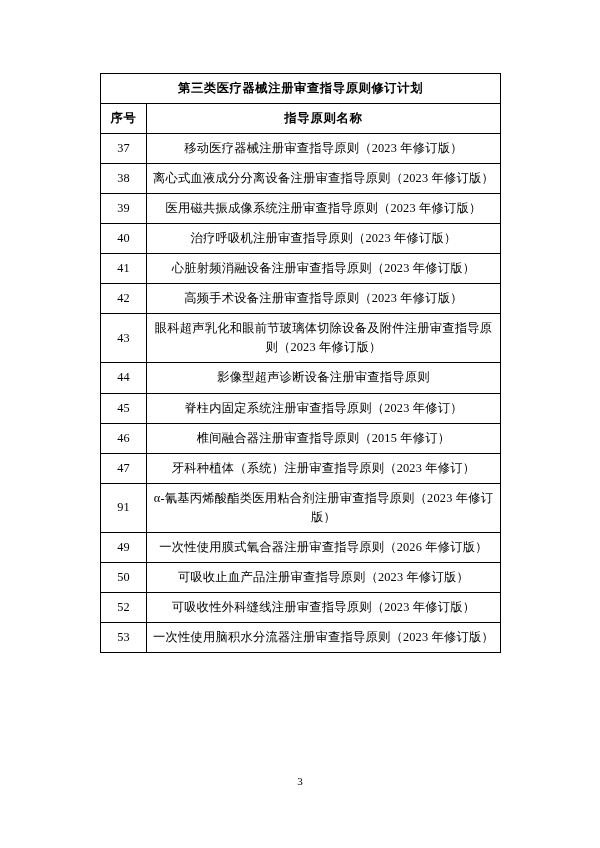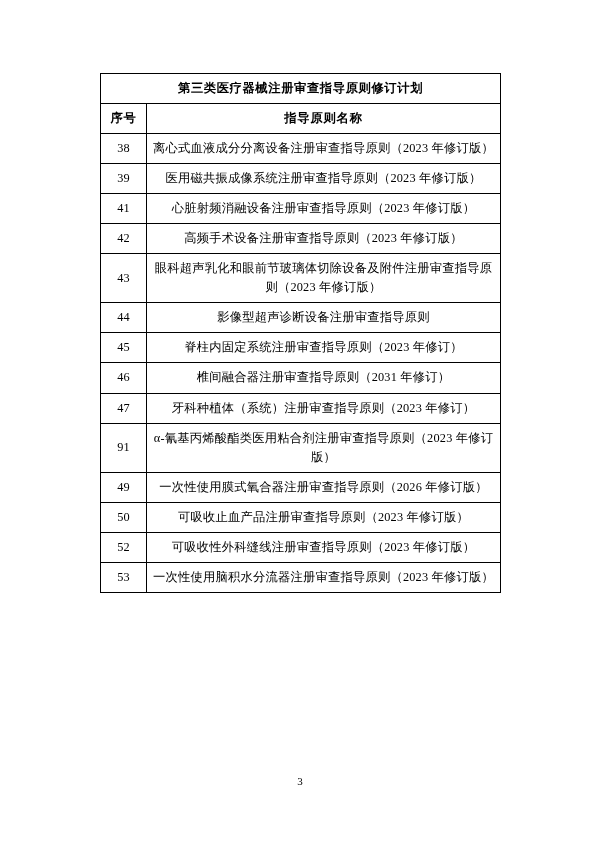--- a/index.html
+++ b/index.html
@@ -85,26 +85,34 @@
     <tbody>
       <tr>
         <td class="title-cell" colspan="2">第三类医疗器械注册审查指导原则修订计划</td>
       </tr>
       <tr>
         <td class="head-cell">序号</td>
         <td class="head-cell">指导原则名称</td>
       </tr>
 
       <tr>
+        <td>37</td>
+        <td class="name-cell">移动医疗器械注册审查指导原则（2023 年修订版）</td>
+      </tr>
+      <tr>
         <td>38</td>
         <td class="name-cell">离心式血液成分分离设备注册审查指导原则（2023 年修订版）</td>
       </tr>
       <tr>
         <td>39</td>
         <td class="name-cell">医用磁共振成像系统注册审查指导原则（2023 年修订版）</td>
+      </tr>
+      <tr>
+        <td>40</td>
+        <td class="name-cell">治疗呼吸机注册审查指导原则（2023 年修订版）</td>
       </tr>
       <tr>
         <td>41</td>
         <td class="name-cell">心脏射频消融设备注册审查指导原则（2023 年修订版）</td>
       </tr>
       <tr>
         <td>42</td>
         <td class="name-cell">高频手术设备注册审查指导原则（2023 年修订版）</td>
       </tr>
       <tr>
@@ -114,21 +122,21 @@
       <tr>
         <td>44</td>
         <td class="name-cell">影像型超声诊断设备注册审查指导原则</td>
       </tr>
       <tr>
         <td>45</td>
         <td class="name-cell">脊柱内固定系统注册审查指导原则（2023 年修订）</td>
       </tr>
       <tr>
         <td>46</td>
-        <td class="name-cell">椎间融合器注册审查指导原则（2031 年修订）</td>
+        <td class="name-cell">椎间融合器注册审查指导原则（2015 年修订）</td>
       </tr>
       <tr>
         <td>47</td>
         <td class="name-cell">牙科种植体（系统）注册审查指导原则（2023 年修订）</td>
       </tr>
       <tr>
         <td>91</td>
         <td class="name-cell">α-氰基丙烯酸酯类医用粘合剂注册审查指导原则（2023 年修订版）</td>
       </tr>
       <tr>

